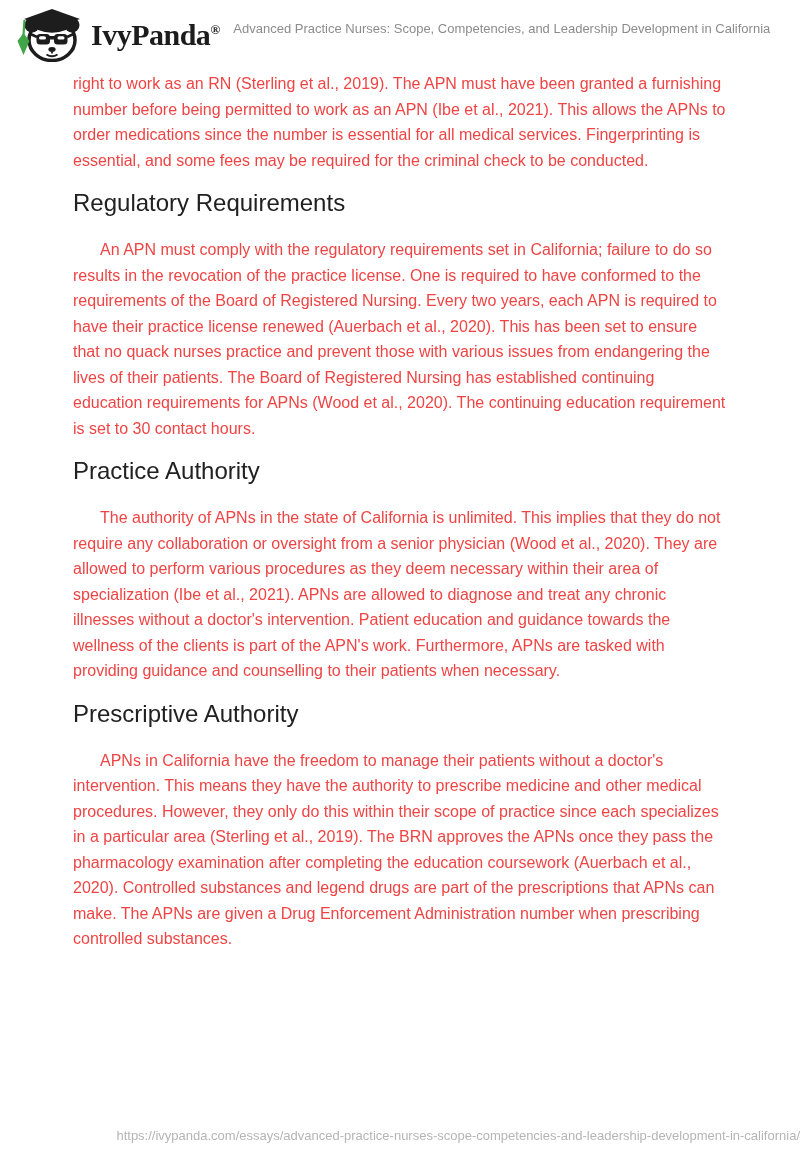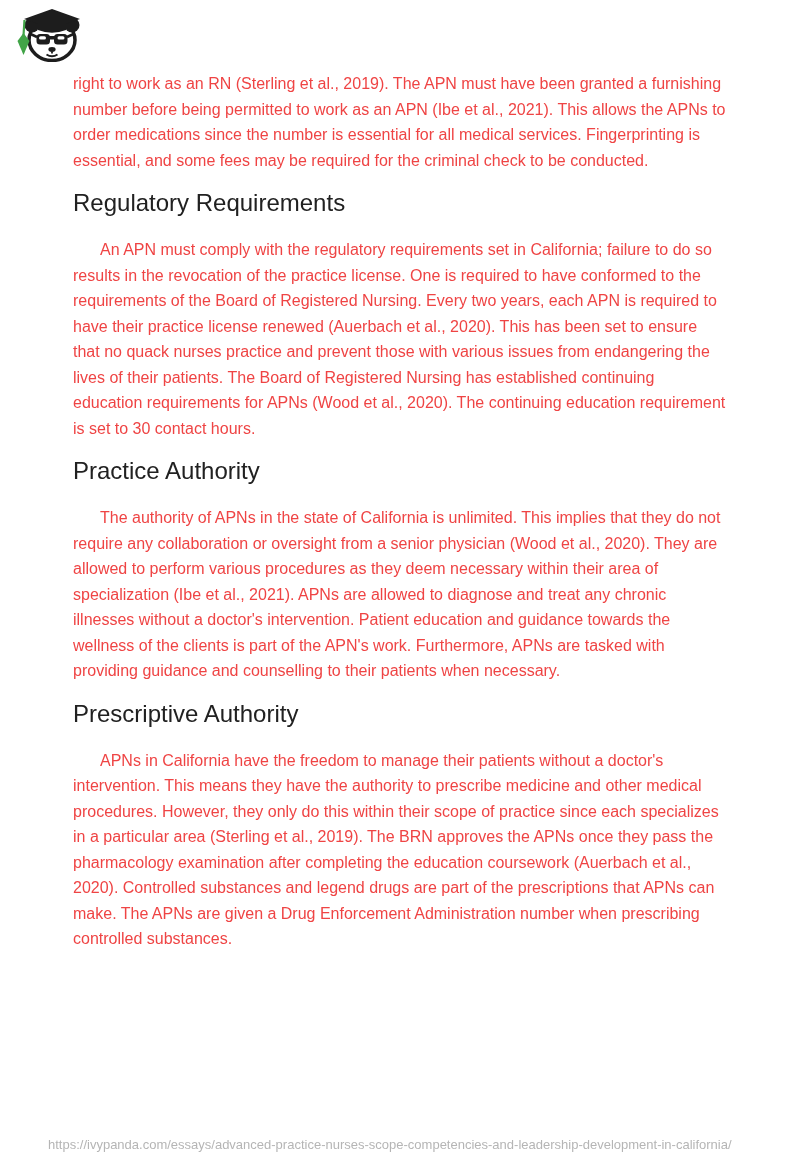--- a/index.html
+++ b/index.html
@@ -68,23 +68,22 @@
     font-size: 24px;
     line-height: 29px;
     font-weight: 400;
     color: #212121;
     margin: 15px 0 20px 0;
   }
 
   
   .page-footer {
     flex: 0 0 auto;
-    text-align: left;
-    padding-bottom: 7px;
-    margin-left: 48px;
+    text-align: right;
+    padding-bottom: 16px;
   }
   .source-url {
     font-size: 13px;
     color: #b5b5b5;
     text-decoration: none;
   }
 </style>
 </head>
 <body>
 
@@ -112,21 +111,23 @@
           <path d="M23 29 L16.5 26" stroke="#1d1d1d" stroke-width="2.5"></path>
           <path d="M53 29 L59.5 26" stroke="#1d1d1d" stroke-width="2.5"></path>
           <rect x="25" y="28.2" width="7" height="3.4" rx="1.7" fill="#ffffff"></rect>
           <rect x="43.5" y="28.2" width="7" height="3.4" rx="1.7" fill="#ffffff"></rect>
 
           <ellipse cx="38" cy="41.5" rx="3.6" ry="2.4" fill="#1d1d1d"></ellipse>
           <path d="M38 43.5 L38 45.5" stroke="#1d1d1d" stroke-width="1.8" fill="none"></path>
           <path d="M32.5 46.5 Q38 50 43.5 46.5" stroke="#1d1d1d" stroke-width="2" fill="none"></path>
         </svg>
       </span>
+      <span class="brand-name"><span>IvyPanda</span><sup>®</sup></span>
     </div>
+    <div class="doc-title">Advanced Practice Nurses: Scope, Competencies, and Leadership Development in California</div>
   </header>
 
   <main class="document-body">
     <p class="no-indent">right to work as an RN (Sterling et al., 2019). The APN must have been granted a furnishing number before being permitted to work as an APN (Ibe et al., 2021). This allows the APNs to order medications since the number is essential for all medical services. Fingerprinting is essential, and some fees may be required for the criminal check to be conducted.</p>
 
     <h2>Regulatory Requirements</h2>
     <p>An APN must comply with the regulatory requirements set in California; failure to do so results in the revocation of the practice license. One is required to have conformed to the requirements of the Board of Registered Nursing. Every two years, each APN is required to have their practice license renewed (Auerbach et al., 2020). This has been set to ensure that no quack nurses practice and prevent those with various issues from endangering the lives of their patients. The Board of Registered Nursing has established continuing education requirements for APNs (Wood et al., 2020). The continuing education requirement is set to 30 contact hours.</p>
 
     <h2>Practice Authority</h2>
     <p>The authority of APNs in the state of California is unlimited. This implies that they do not require any collaboration or oversight from a senior physician (Wood et al., 2020). They are allowed to perform various procedures as they deem necessary within their area of specialization (Ibe et al., 2021). APNs are allowed to diagnose and treat any chronic illnesses without a doctor's intervention. Patient education and guidance towards the wellness of the clients is part of the APN's work. Furthermore, APNs are tasked with providing guidance and counselling to their patients when necessary.</p>

